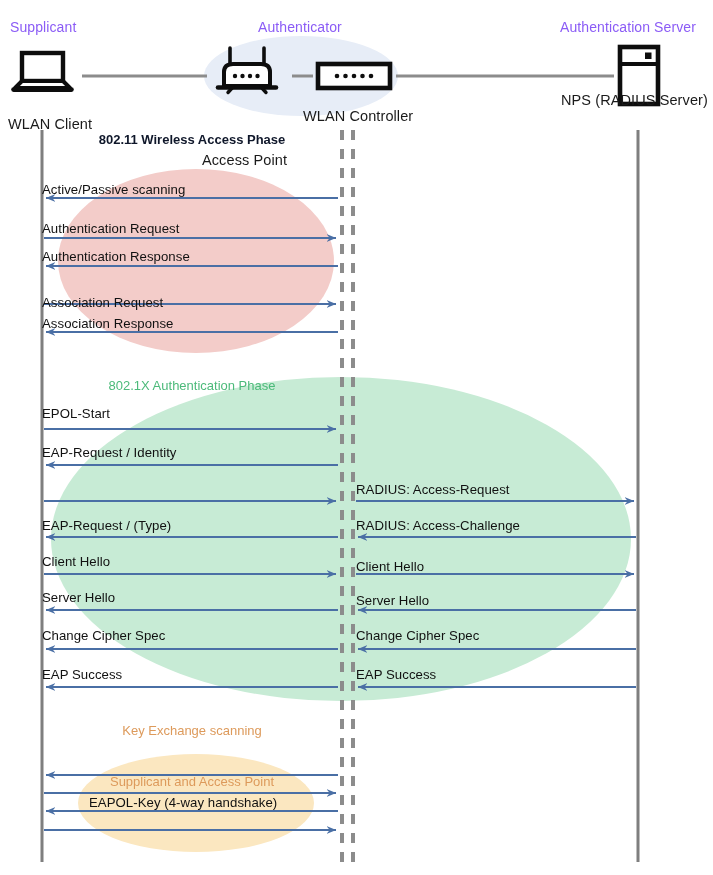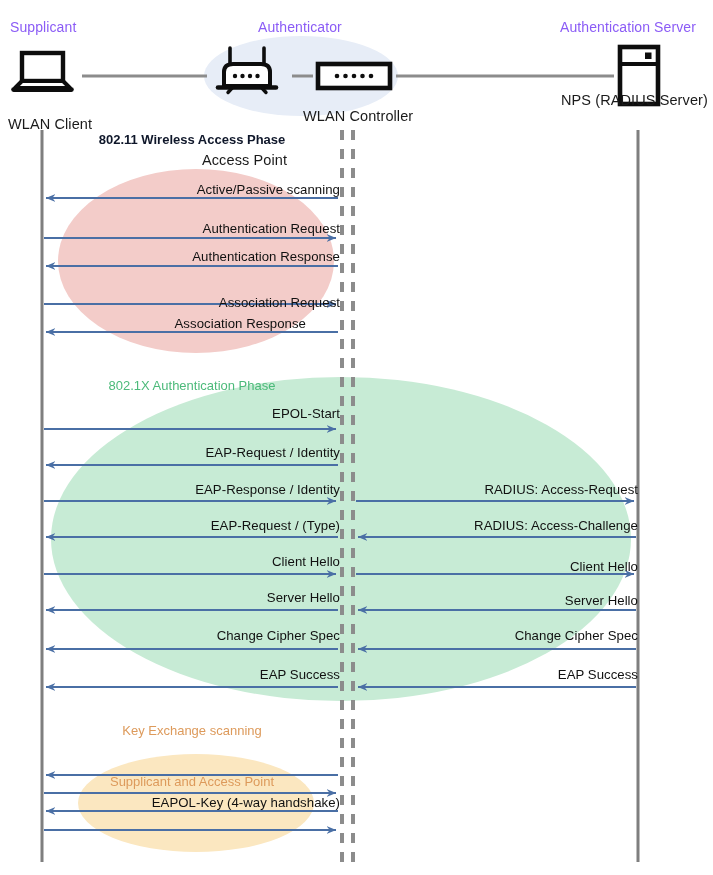--- a/index.html
+++ b/index.html
@@ -36,21 +36,21 @@
     white-space:nowrap;
     text-align:center;
     line-height:19px;
     font-weight:400;
   }
   .msg-label{
     position:absolute;
     font-size:13.2px;
     color:#111111;
     white-space:nowrap;
-    text-align:right;
+    text-align:left;
     letter-spacing:.05px;
   }
 </style>
 </head>
 <body>
 
 <div id="stage">
 
   <svg id="svg" viewBox="0 0 713 875">
     <defs>
@@ -164,29 +164,28 @@
   <div class="phase-label" style="left:42px;top:740px;width:300px;color:#dd9a5b;margin-top:32px;">Supplicant and Access Point</div>
 
   <div class="msg-label" style="left:42px;top:182px;width:298px;">Active/Passive scanning</div>
   <div class="msg-label" style="left:42px;top:221px;width:298px;">Authentication Request</div>
   <div class="msg-label" style="left:42px;top:249px;width:298px;">Authentication Response</div>
   <div class="msg-label" style="left:42px;top:287px;width:298px;margin-top:8px;">Association Request</div>
   <div class="msg-label" style="left:42px;top:316px;width:264px;">Association Response</div>
 
   <div class="msg-label" style="left:42px;top:406px;width:298px;">EPOL-Start</div>
   <div class="msg-label" style="left:42px;top:445px;width:298px;">EAP-Request / Identity</div>
-  <div class="msg-label" style="left:42px;top:482px;width:298px;">EAP-Response / Identity</div>
   <div class="msg-label" style="left:42px;top:518px;width:298px;">EAP-Request / (Type)</div>
   <div class="msg-label" style="left:42px;top:554px;width:298px;">Client Hello</div>
   <div class="msg-label" style="left:42px;top:590px;width:298px;">Server Hello</div>
   <div class="msg-label" style="left:42px;top:628px;width:298px;">Change Cipher Spec</div>
   <div class="msg-label" style="left:42px;top:667px;width:298px;">EAP Success</div>
 
   <div class="msg-label" style="left:356px;top:482px;width:282px;">RADIUS: Access-Request</div>
   <div class="msg-label" style="left:356px;top:518px;width:282px;">RADIUS: Access-Challenge</div>
   <div class="msg-label" style="left:356px;top:559px;width:282px;">Client Hello</div>
   <div class="msg-label" style="left:356px;top:593px;width:282px;">Server Hello</div>
   <div class="msg-label" style="left:356px;top:628px;width:282px;">Change Cipher Spec</div>
   <div class="msg-label" style="left:356px;top:667px;width:282px;">EAP Success</div>
 
-  <div class="msg-label" style="left:42px;top:795px;width:298px;">EAPOL-Key (4-way handshake)</div>
+  <div class="msg-label" style="left:42px;top:795px;width:298px;padding-left:47px;">EAPOL-Key (4-way handshake)</div>
 
 </div>
 
 </body></html>

